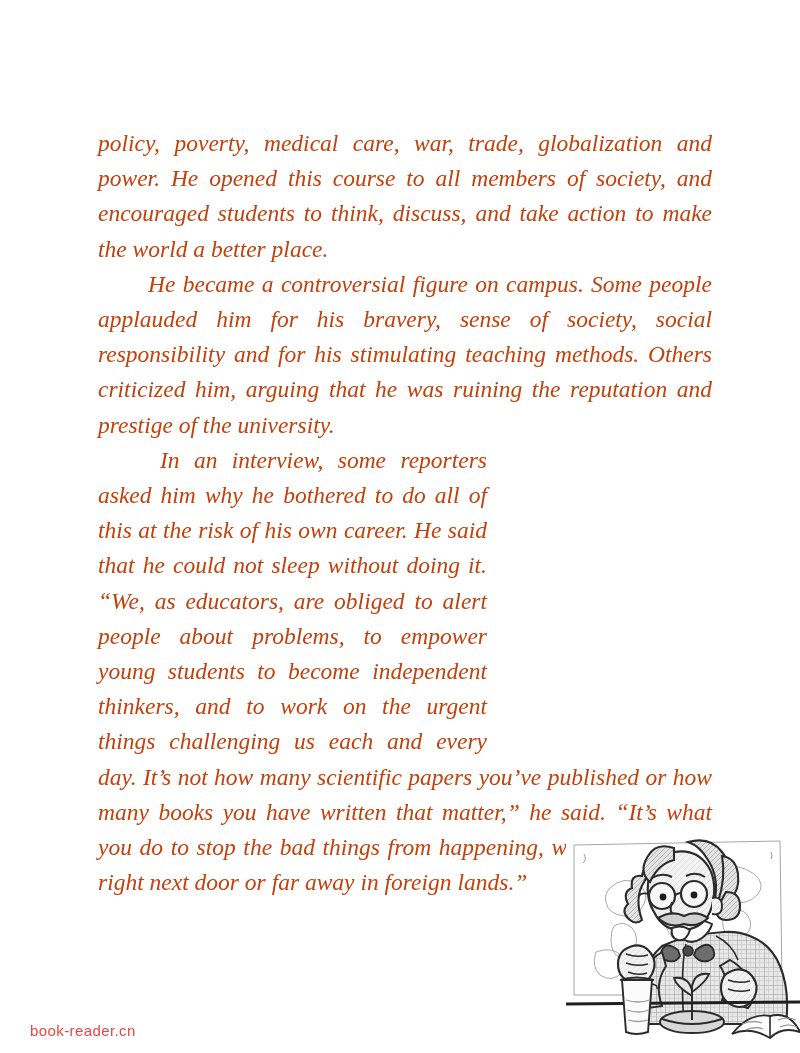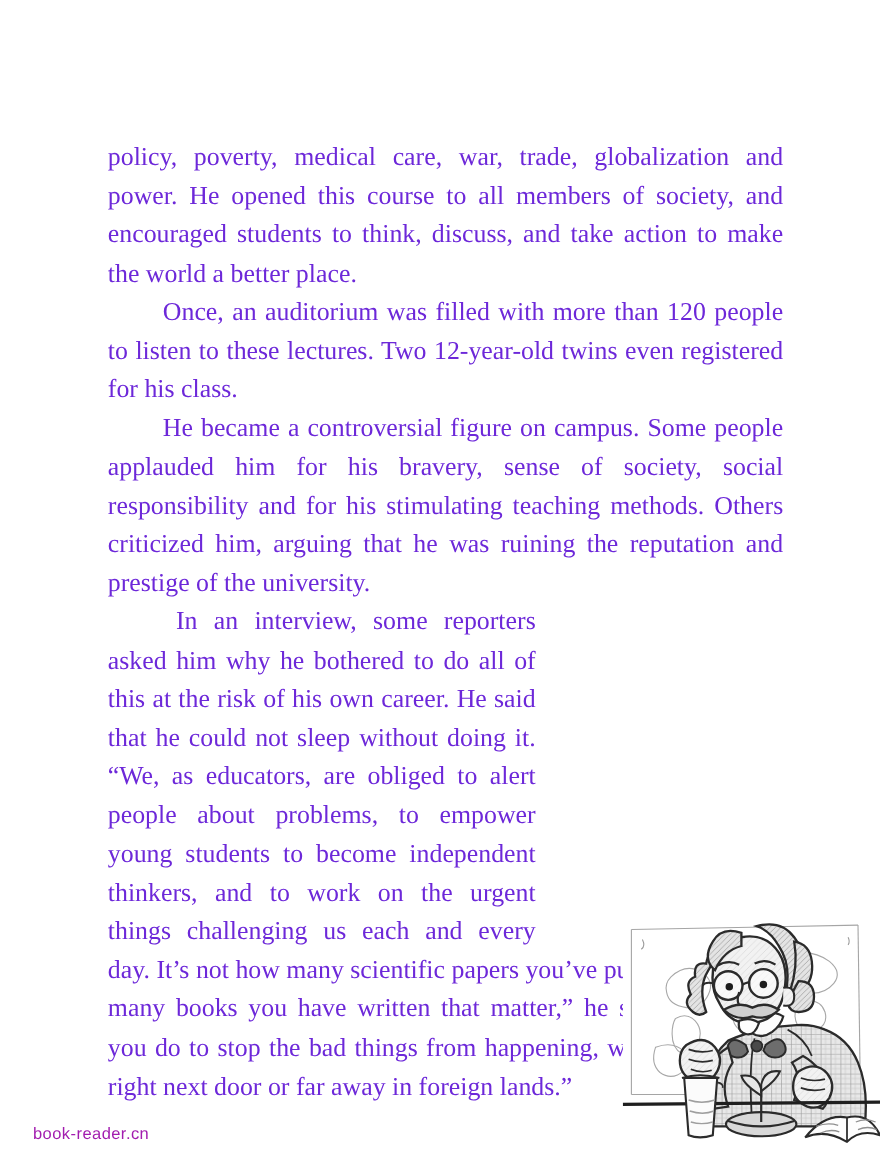--- a/index.html
+++ b/index.html
@@ -16,23 +16,24 @@
     font-family: "Liberation Serif", "DejaVu Serif", serif;
   }
 
   .text-column {
     position: absolute;
     left: 98px;
     top: 126px;
     width: 614px;
     font-size: 23.5px;
     line-height: 35.2px;
-    color: #6d28d9;
+    color: #c2410c;
     text-align: justify;
     text-justify: inter-word;
+    font-style: italic;
     -webkit-font-smoothing: antialiased;
   }
 
   .para {
     margin: 0;
     text-align: justify;
   }
   .para.indent { text-indent: 50px; }
   .para.indent-wide { text-indent: 62px; }
   .para.last-line-left { text-align-last: left; }
@@ -58,34 +59,33 @@
   .illustration svg { display: block; }
 
   
   .watermark {
     position: absolute;
     left: 30px;
     top: 1022px;
     font-family: "Liberation Sans", "DejaVu Sans", sans-serif;
     font-size: 15px;
     letter-spacing: 0.4px;
-    color: #a21caf;
+    color: #ef4444;
     user-select: none;
   }
 </style>
 </head>
 <body>
 
 <div class="page">
 
   <div class="text-column">
 
     <p class="para">policy, poverty, medical care, war, trade, globalization and power. He opened this course to all members of society, and encouraged students to think, discuss, and take action to make the world a better place.</p>
 
-    <p class="para indent">Once, an auditorium was filled with more than 120 people to listen to these lectures. Two 12-year-old twins even registered for his class.</p>
 
     <p class="para indent">He became a controversial figure on campus. Some people applauded him for his bravery, sense of society, social responsibility and for his stimulating teaching methods. Others criticized him, arguing that he was ruining the reputation and prestige of the university.</p>
 
     <p class="para indent-wide last-line-left">
       <span class="art-wrap-spacer"></span>
       <span>In an interview, some reporters asked him why he bothered to do all of this at the risk of his own career. He said that he could not sleep without doing it. “We, as educators, are obliged to alert people about problems, to empower young students to become independent thinkers, and to work on the urgent things challenging us each and every day. It’s not how many scientific papers you’ve published or how many books you have written that matter,” he said. “It’s what you do to stop the bad things from happening, whether they are right next door or far away in foreign lands.”</span>
     </p>
 
 
   </div>

